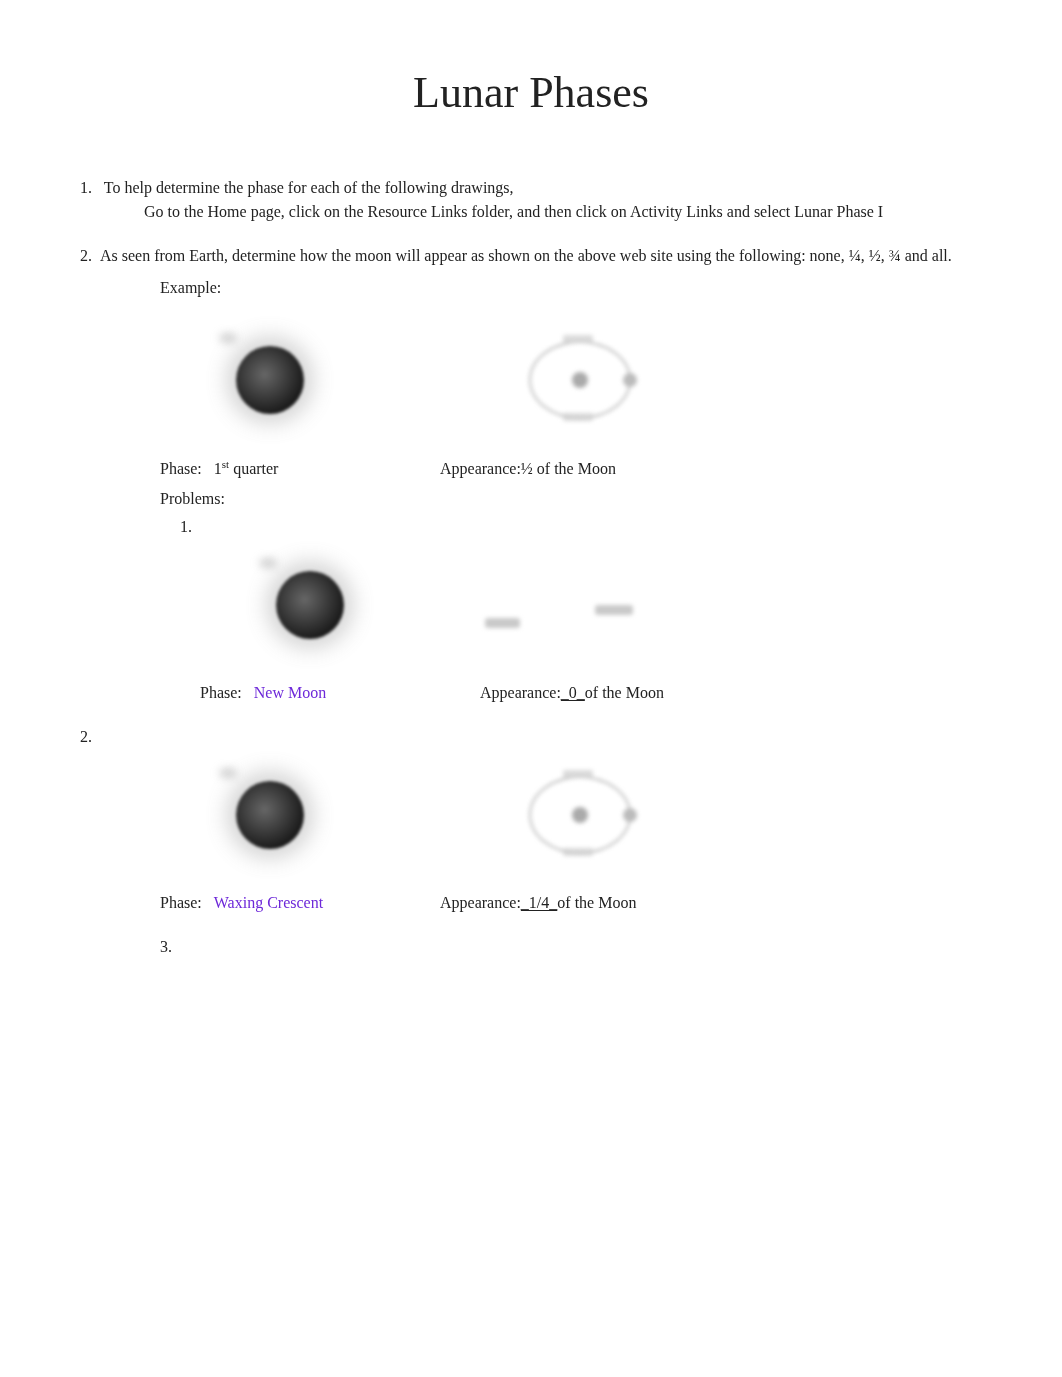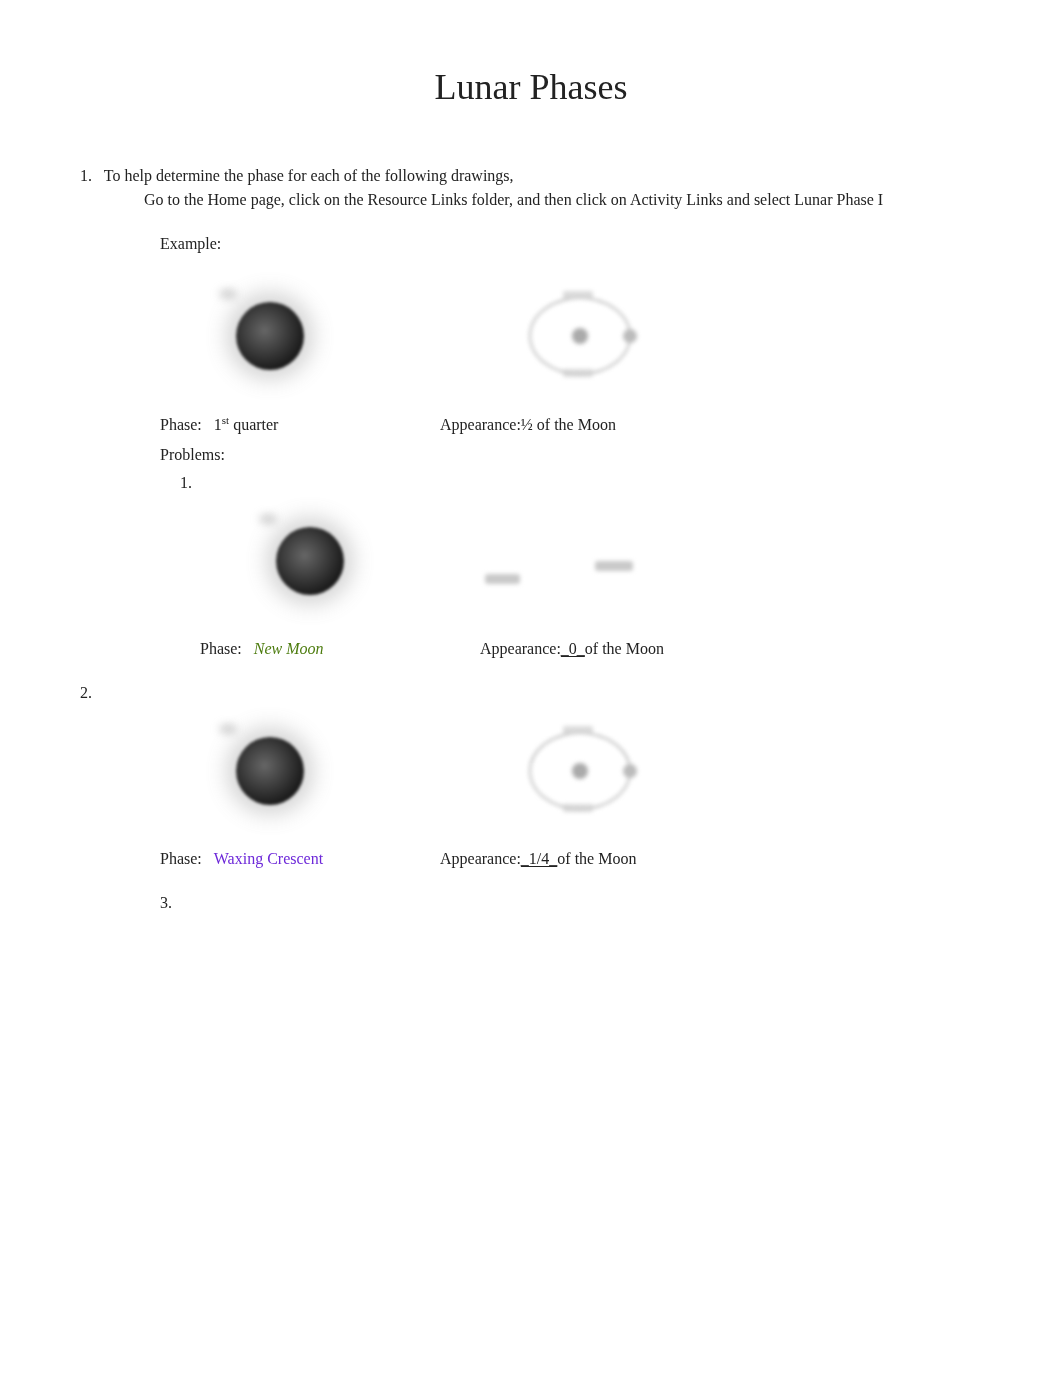--- a/index.html
+++ b/index.html
@@ -7,21 +7,21 @@
       background: #fff;
       font-family: Georgia, 'Times New Roman', serif;
       color: #222;
       font-size: 16px;
       line-height: 1.5;
       padding: 60px 80px;
       max-width: 1062px;
     }
     h1 {
       text-align: center;
-      font-size: 36px;
+      font-size: 44px;
       font-weight: normal;
       margin-bottom: 50px;
     }
     .question-1 {
       margin-bottom: 20px;
     }
     .q1-label {
       margin-bottom: 0;
     }
     .indented {
@@ -50,21 +50,21 @@
     }
     .diagram-right {
       width: 280px;
       display: flex;
       justify-content: center;
       align-items: center;
       min-height: 120px;
       margin-left: 60px;
     }
     .highlight-blue { color: #6d28d9; }
-    .highlight-teal { color: #4d7c0f; font-style: italic; }
+    .highlight-teal { color: #6d28d9; }
     .underline-val {
       text-decoration: underline;
       text-decoration-style: solid;
       text-underline-offset: 2px;
     }
     .problems-label {
       margin-left: 80px;
       margin-bottom: 4px;
       font-size: 16px;
     }
@@ -109,20 +109,23 @@
 
 <div class="question-1">
   <p class="q1-label">
     <span style="margin-right:8px;">1.</span>
     <span>To help determine the phase for each of the following drawings,</span>
   </p>
   <p class="indented">Go to the Home page, click on the Resource Links folder, and then click on Activity Links and select Lunar Phase I</p>
 </div>
 
 <div class="question-2">
+  <p class="section-2-label">
+    <span style="margin-right:8px;">2.</span><span>As seen from Earth, determine how the moon will appear as shown on the above web site using the following: none, ¼, ½, ¾ and all.</span>
+  </p>
   <p class="example-label">Example:</p>
 </div>
 
 <div class="diagram-row">
   <div class="diagram-left">
     <div style="position:relative; width:110px; height:110px; display:flex; align-items:center; justify-content:center;">
 
       <div style="position:absolute; left:4px; top:8px; width:18px; height:10px; border-radius:50%; background:rgba(140,140,140,0.4); filter:blur(4px);"></div>
       <div class="blurry-moon"></div>
     </div>

